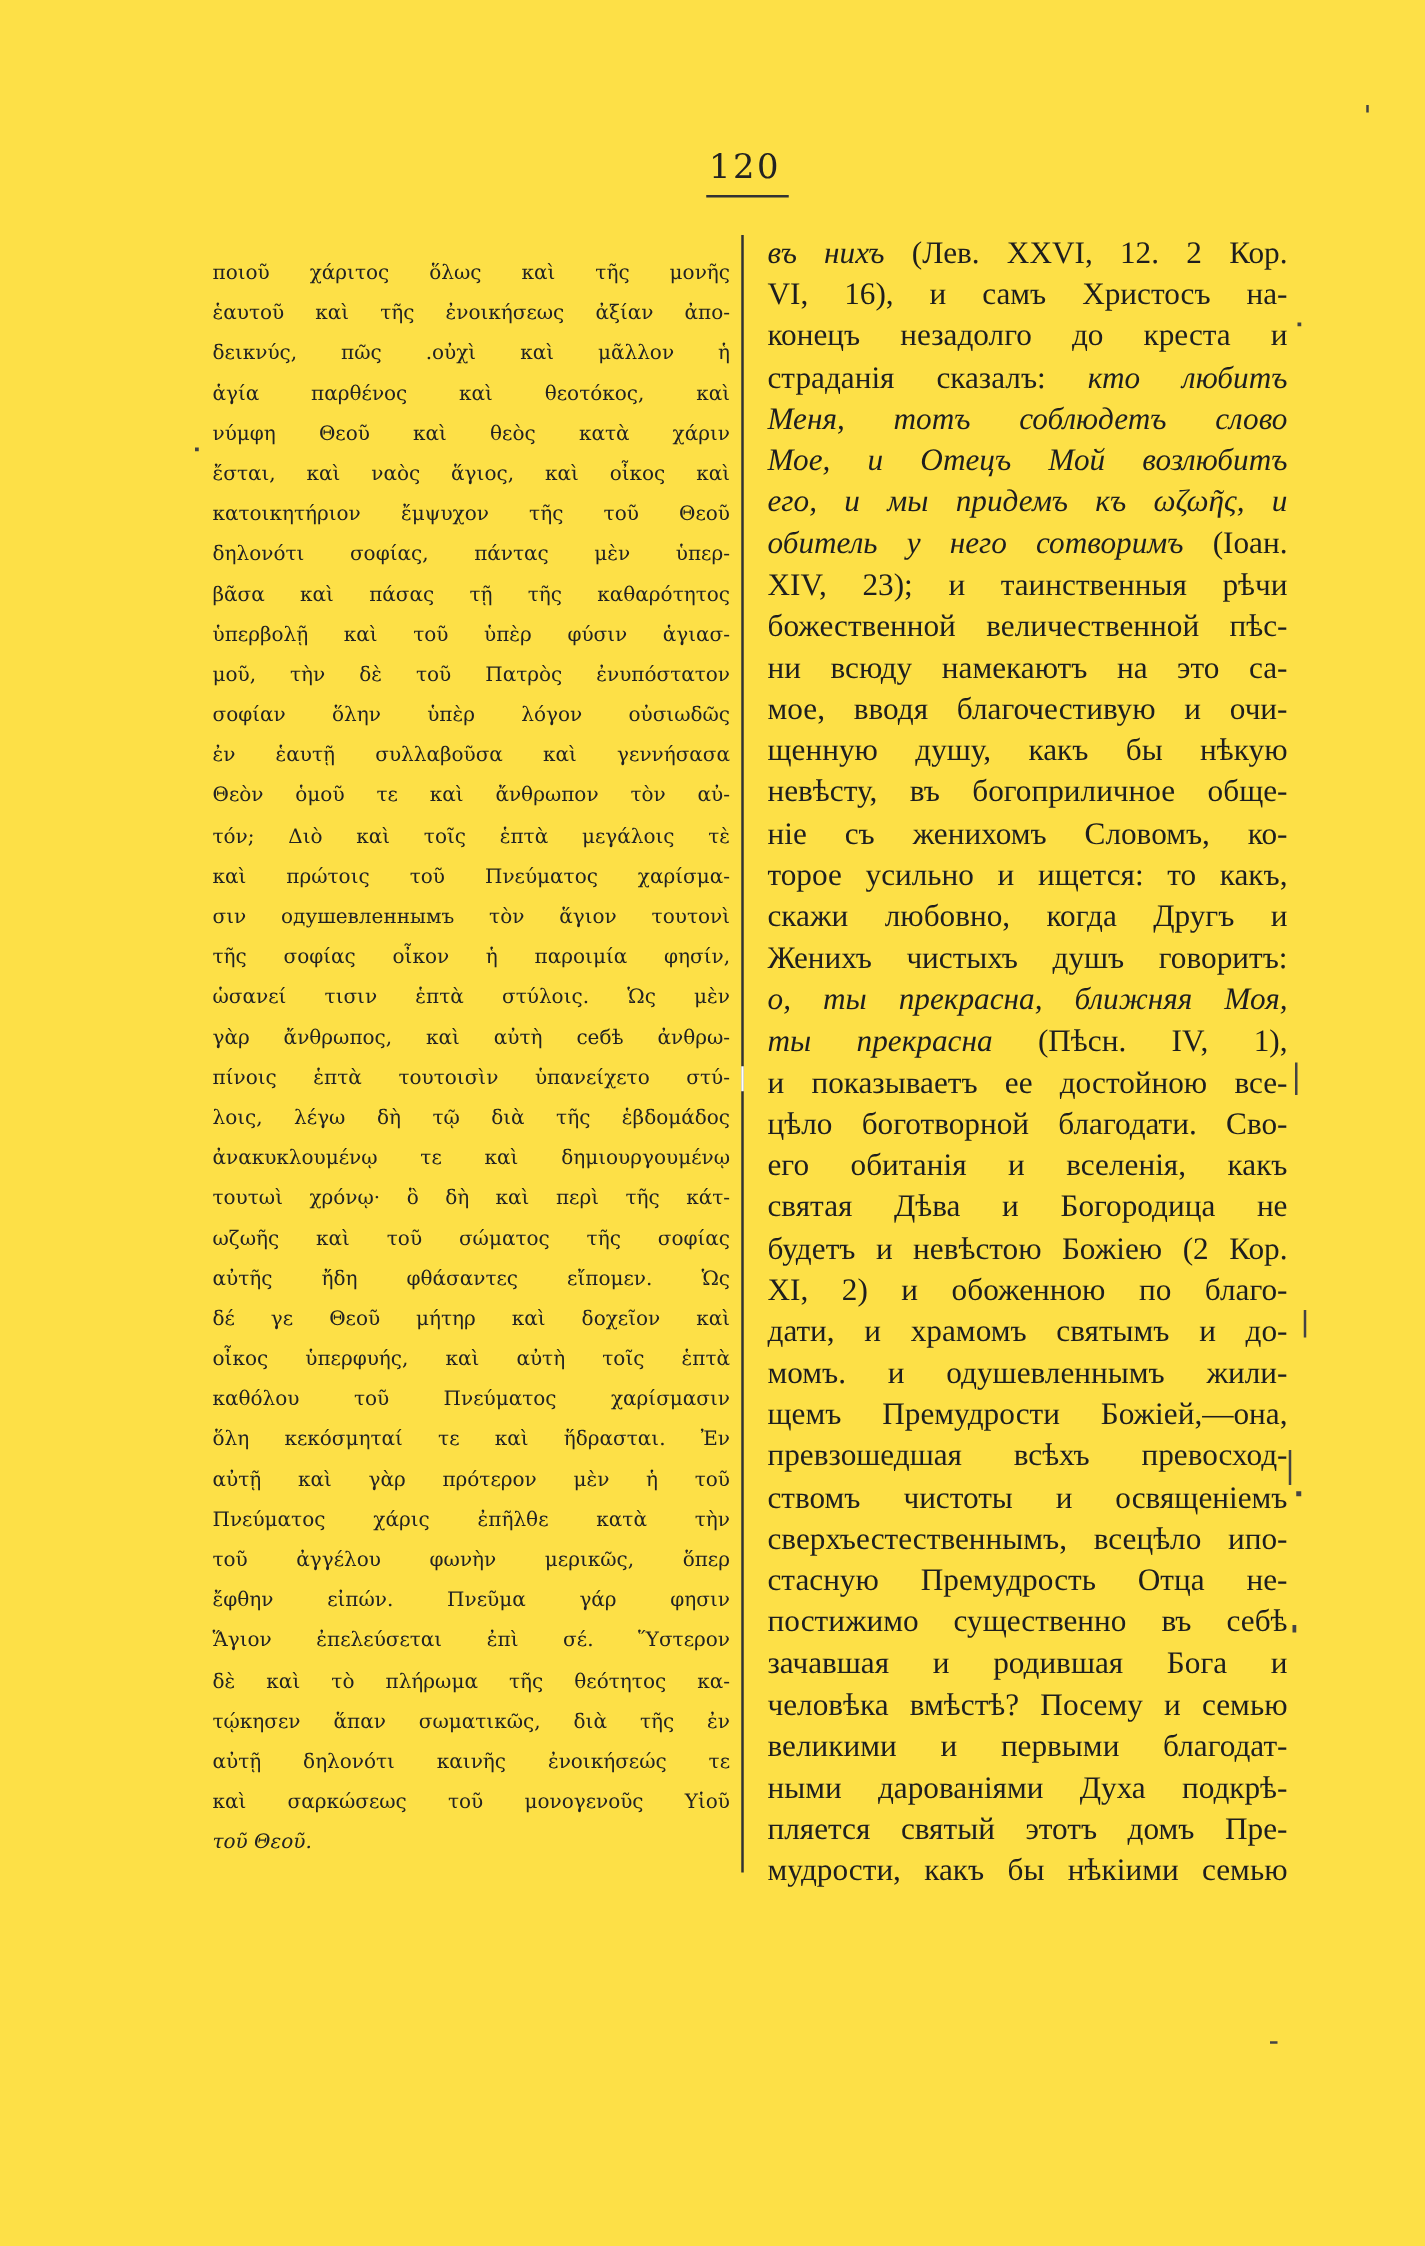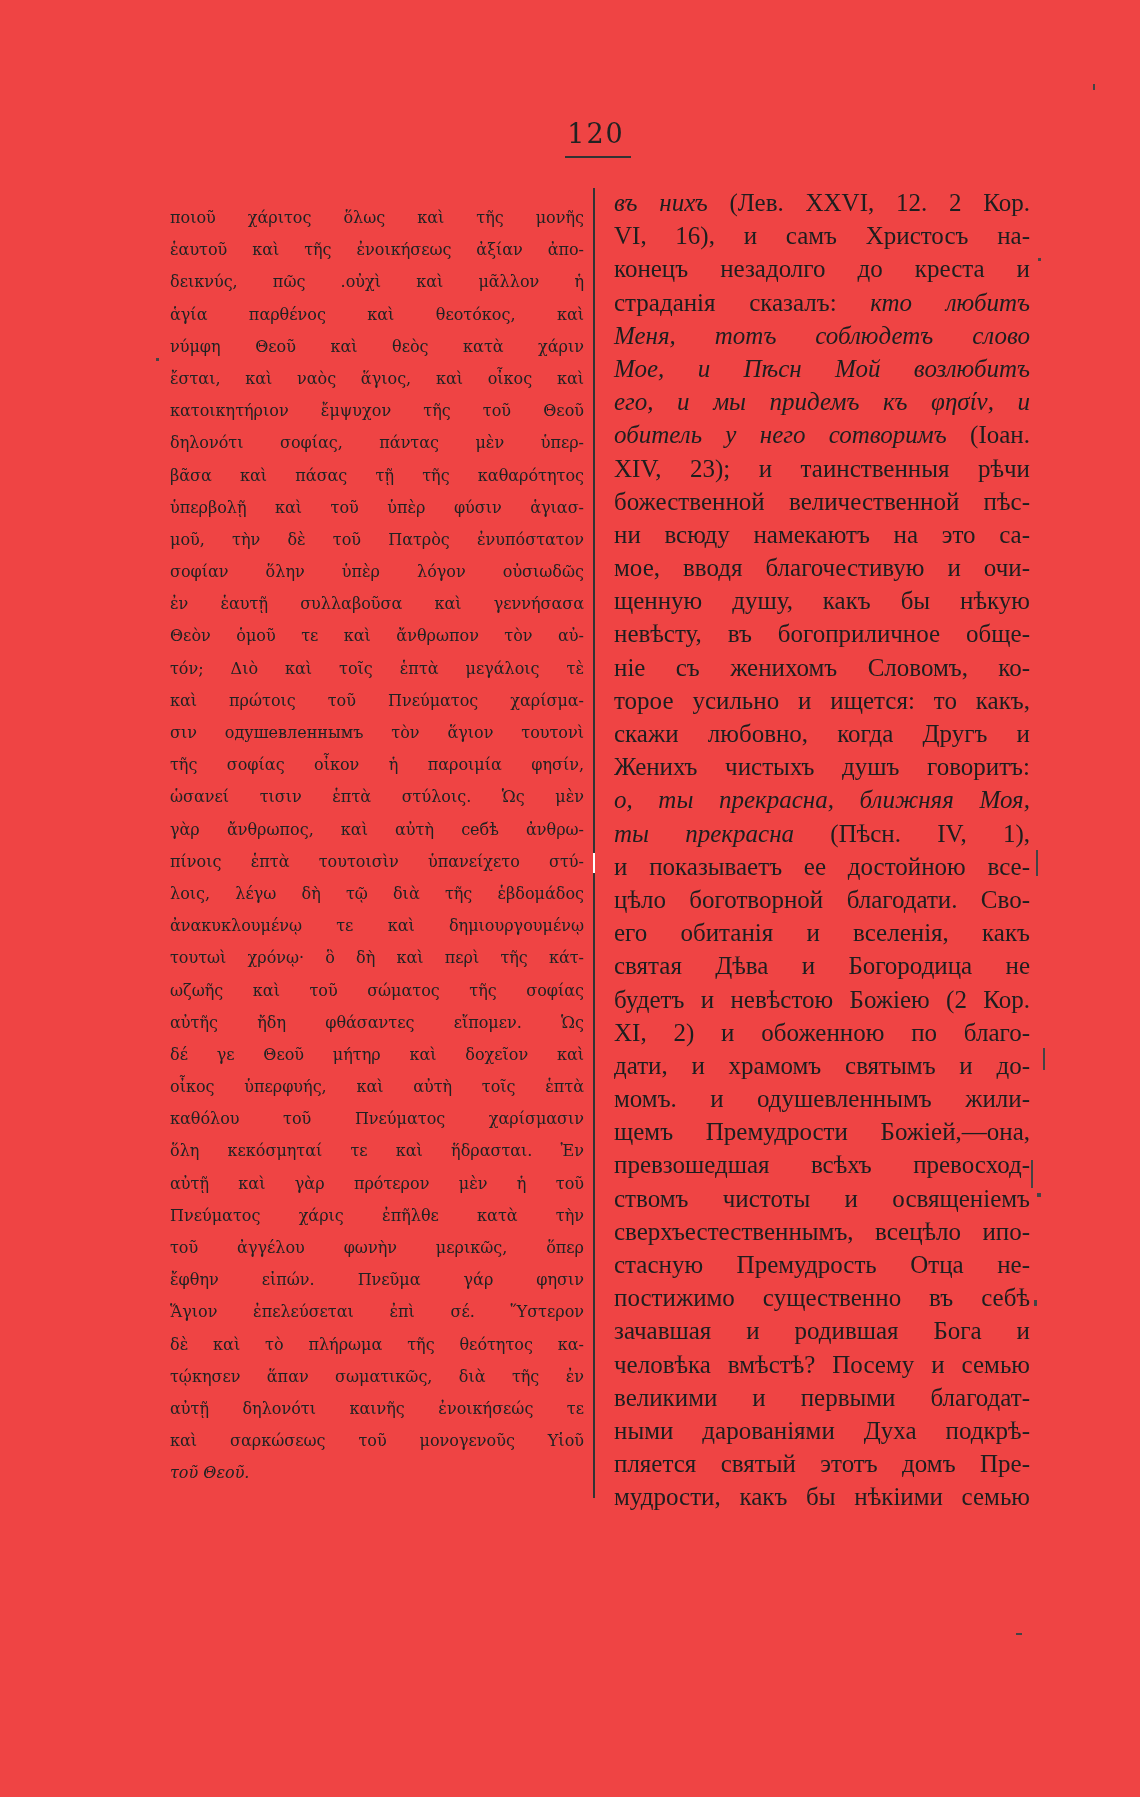--- a/index.html
+++ b/index.html
@@ -1,17 +1,17 @@
 <!DOCTYPE html>
 <html><head>
 <meta charset="utf-8">
 <style>
   html, body { margin: 0; padding: 0; background: #ffffff; }
   body { width: 1140px; height: 1797px; position: relative; overflow: hidden; color: #1a1a1a; }
-  .page { position: absolute; left: 0; top: 0; width: 1140px; height: 1797px; background: #ef4444; }
+  .page { position: absolute; left: 0; top: 0; width: 1140px; height: 1797px; background: #fde047; }
   .page-number {
     position: absolute; left: 560px; top: 118px; width: 72px; text-align: center;
     font-family: "DejaVu Serif", serif; font-size: 27px; letter-spacing: 2px; color: #222;
   }
   .page-number-rule { position: absolute; left: 565px; top: 156px; width: 66px; height: 2px; background: #333; }
   .col-left {
     position: absolute; left: 170px; top: 202px; width: 414px;
     font-family: "DejaVu Serif", serif; font-size: 16px; line-height: 32.2px; color: #222;
   }
   .col-right {
@@ -77,22 +77,22 @@
       <span class="line last">τοῦ Θεοῦ.</span>
     </div>
   <div class="divider"></div>
   <div class="divider-gap"></div>
   <div class="col-right" id="col-right">
       <span class="line"><span class="it">въ нихъ</span><span> (Лев. XXVI, 12. 2 Кор.</span></span>
       <span class="line"><span>VI, 16), и самъ Христосъ на-</span></span>
       <span class="line"><span>конецъ незадолго до креста и</span></span>
       <span class="line"><span>страданія сказалъ: </span><span class="it">кто любитъ</span></span>
       <span class="line"><span class="it">Меня, тотъ соблюдетъ слово</span></span>
-      <span class="line"><span class="it">Мое, и Пѣсн Мой возлюбитъ</span></span>
-      <span class="line"><span class="it">его, и мы придемъ къ φησίν, и</span></span>
+      <span class="line"><span class="it">Мое, и Отецъ Мой возлюбитъ</span></span>
+      <span class="line"><span class="it">его, и мы придемъ къ ωζωῆς, и</span></span>
       <span class="line"><span class="it">обитель у него сотворимъ</span><span> (Іоан.</span></span>
       <span class="line"><span>XIV, 23); и таинственныя рѣчи</span></span>
       <span class="line"><span>божественной величественной пѣс-</span></span>
       <span class="line"><span>ни всюду намекаютъ на это са-</span></span>
       <span class="line"><span>мое, вводя благочестивую и очи-</span></span>
       <span class="line"><span>щенную душу, какъ бы нѣкую</span></span>
       <span class="line"><span>невѣсту, въ богоприличное обще-</span></span>
       <span class="line"><span>ніе съ женихомъ Словомъ, ко-</span></span>
       <span class="line"><span>торое усильно и ищется: то какъ,</span></span>
       <span class="line"><span>скажи любовно, когда Другъ и</span></span>

